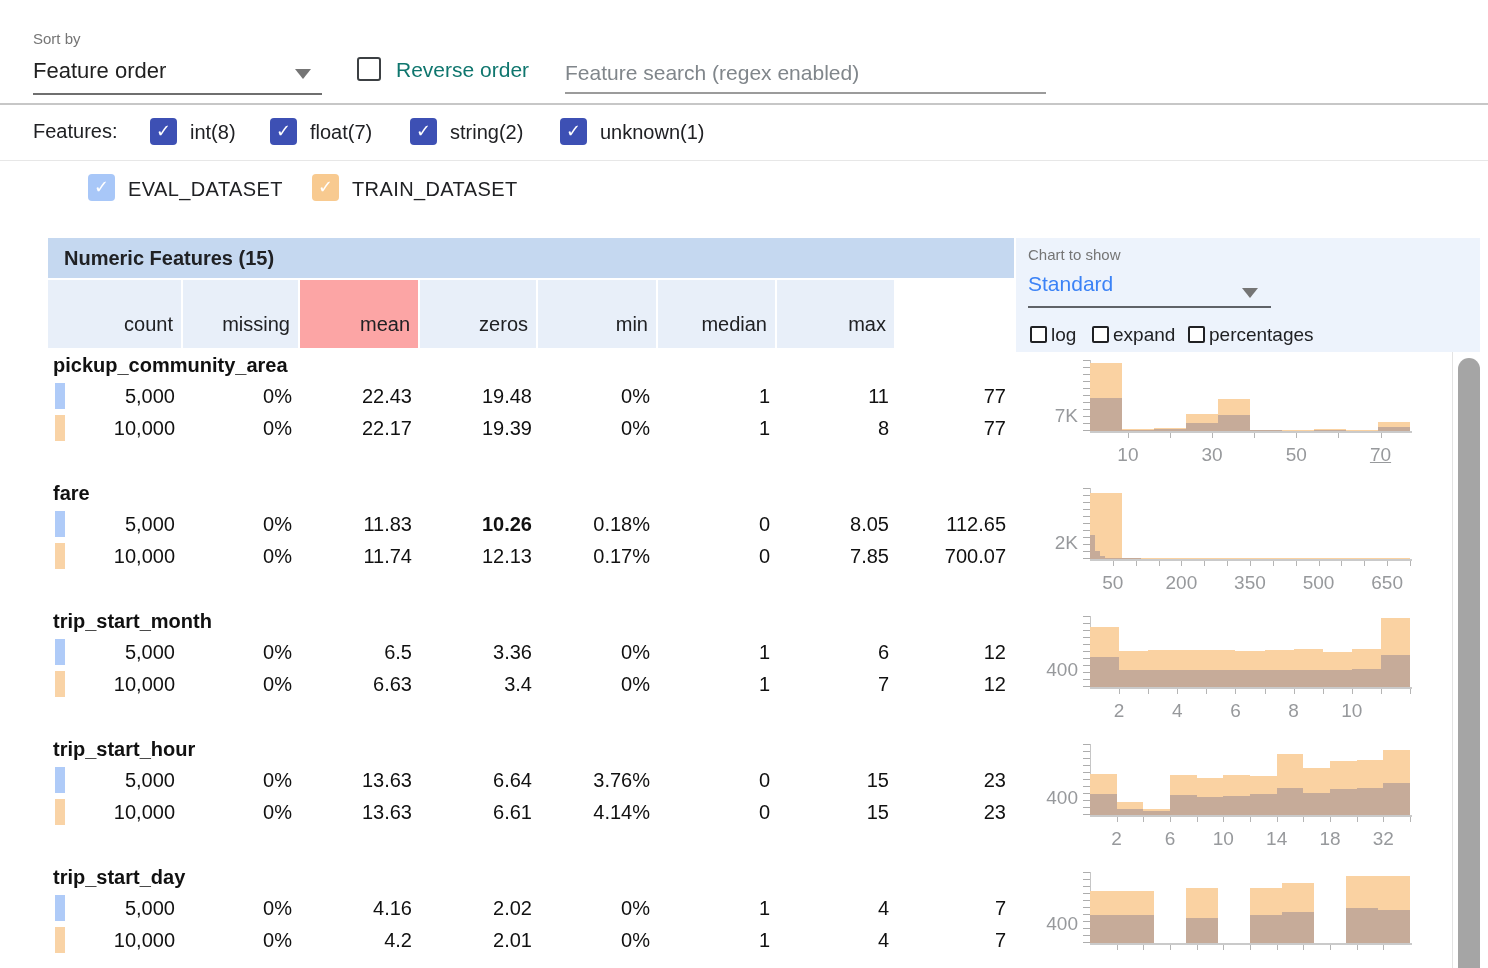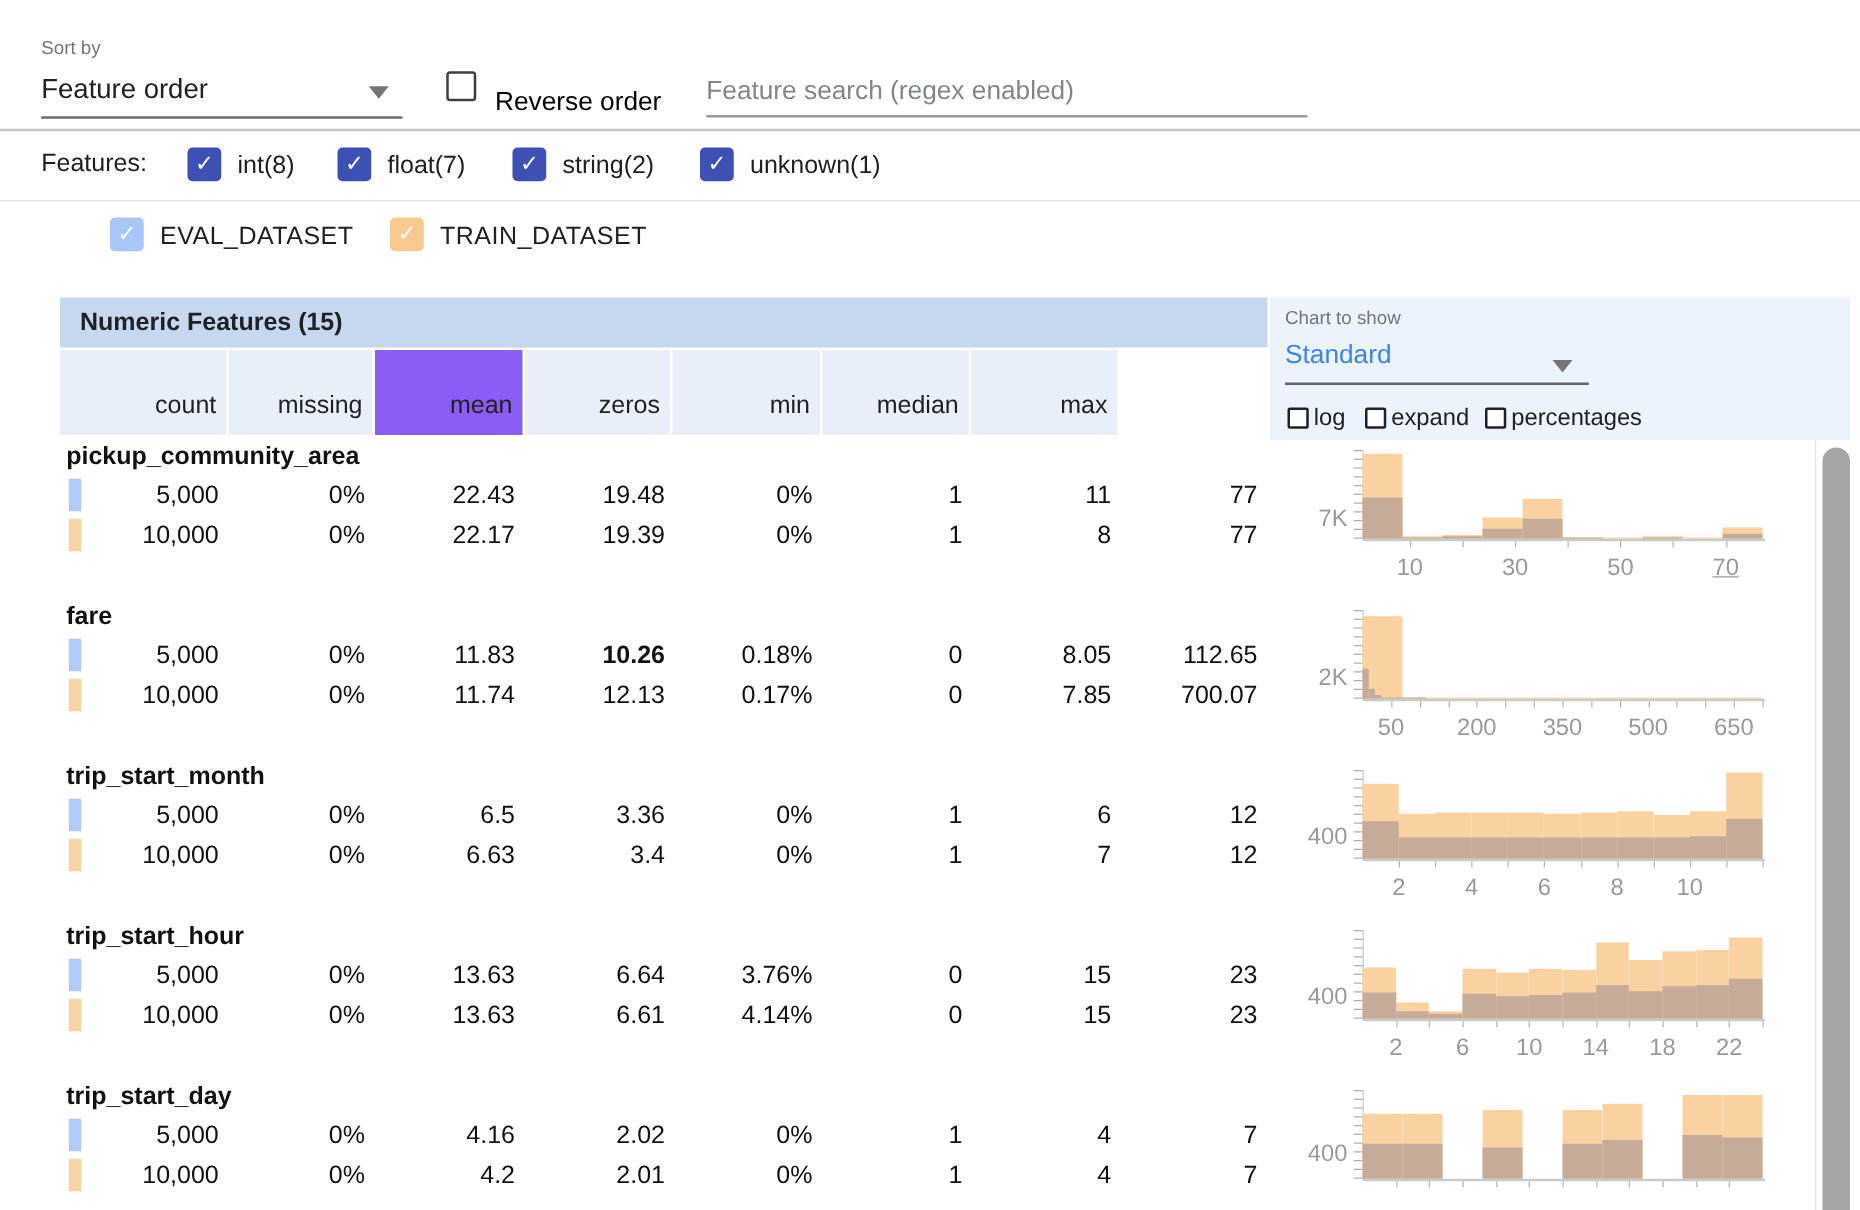--- a/index.html
+++ b/index.html
@@ -8,21 +8,21 @@
   .abs{position:absolute;}
   
   .sortby-label{left:33px;top:30px;font-size:15px;color:#757575;}
   .sortby-select{left:33px;top:56px;width:289px;height:38px;cursor:pointer;}
   .sortby-value{position:absolute;left:0;top:2px;font-size:22px;color:#212121;}
   .dd-arrow{position:absolute;width:0;height:0;border-left:8px solid transparent;
             border-right:8px solid transparent;border-top:10px solid #757575;}
   .sortby-underline{left:33px;top:93px;width:289px;height:2px;background:#6f6f6f;}
   .cb-outline{width:20px;height:20px;border:2px solid #3c4043;border-radius:3px;background:#fff;cursor:pointer;}
   .reverse-cb{left:357px;top:57px;}
-  .reverse-label{left:396px;top:58px;font-size:21px;color:#000000;margin-top:12px;}
+  .reverse-label{left:396px;top:58px;font-size:21px;color:#0f766e;}
   .search{left:565px;top:54px;width:481px;height:38px;border:none;border-bottom:2px solid #9b9b9b;
           background:transparent;font-size:21px;color:#202124;outline:none;padding:0;
           font-family:"Liberation Sans","DejaVu Sans",sans-serif;}
   .search::placeholder{color:#80868b;}
   .toolbar-divider{left:0;top:103px;width:1488px;height:2px;background:#c7c7c7;}
   
   .features-label{left:33px;top:120px;font-size:20px;color:#202124;}
   .cb-filled{width:27px;height:27px;border-radius:4px;cursor:pointer;
              display:flex;align-items:center;justify-content:center;}
   .cb-filled.checked::after{content:"\2713";color:#fff;font-size:18px;font-weight:bold;line-height:27px;}
@@ -95,21 +95,21 @@
 
   <span class="abs cb-filled checked cb-eval" style="left: 88px; top: 174px; background: rgb(168, 199, 248);"></span>
   <div class="abs dataset-label" style="left:128px;">EVAL_DATASET</div>
   <span class="abs cb-filled checked cb-train" style="left: 312px; top: 174px; background: rgb(248, 202, 144);"></span>
   <div class="abs dataset-label" style="left:352px;">TRAIN_DATASET</div>
 
   <div class="abs title-band" style="background: rgb(197, 216, 240);">Numeric Features (15)</div>
   <div class="abs" id="stats-header">
       <div class="hcell" style="width: 135px; background: rgb(232, 239, 249);">count</div>
       <div class="hcell" style="width: 117px; background: rgb(232, 239, 249);">missing</div>
-      <div class="hcell" style="width: 120px; background: #8b5cf6;">mean</div>
+      <div class="hcell" style="width: 120px; background: #fca5a5;">mean</div>
       <div class="hcell" style="width: 118px; background: rgb(232, 239, 249);">zeros</div>
       <div class="hcell" style="width: 120px; background: rgb(232, 239, 249);">min</div>
       <div class="hcell" style="width: 119px; background: rgb(232, 239, 249);">median</div>
       <div class="hcell" style="width: 117px; background: rgb(232, 239, 249);">max</div>
     </div>
   <div class="abs" id="features-body">
       <div class="fblock" style="top: 0px;">
         <div class="fname">pickup_community_area</div>
         <div class="frow" style="top: 28px;">
           <div class="swatch" style="background: rgb(175, 203, 248);"></div>
@@ -452,21 +452,21 @@
         <div class="xtick" style="left: 283.333px;"></div>
         <div class="xtick" style="left: 310px;"></div>
         <div class="xtick" style="left: 336.667px;"></div>
         <div class="xtick" style="left: 363.333px;"></div>
         <div class="xtick" style="left: 390px;"></div>
         <div class="xlab" style="left: 66.6667px;">2</div>
         <div class="xlab" style="left: 120px;">6</div>
         <div class="xlab" style="left: 173.333px;">10</div>
         <div class="xlab" style="left: 226.667px;">14</div>
         <div class="xlab" style="left: 280px;">18</div>
-        <div class="xlab" style="left: 333.333px;">22</div>
+        <div class="xlab" style="left: 333.333px;">32</div>
       </div>
       <div class="hist" style="left: 1020px; top: 864px;">
         <div class="ylab" style="top: 49.0667px;">400</div>
         <div class="ytick" style="top: 8px;"></div>
         <div class="ytick" style="top: 15px;"></div>
         <div class="ytick" style="top: 22px;"></div>
         <div class="ytick" style="top: 29px;"></div>
         <div class="ytick" style="top: 36px;"></div>
         <div class="ytick" style="top: 43px;"></div>
         <div class="ytick" style="top: 50px;"></div>

